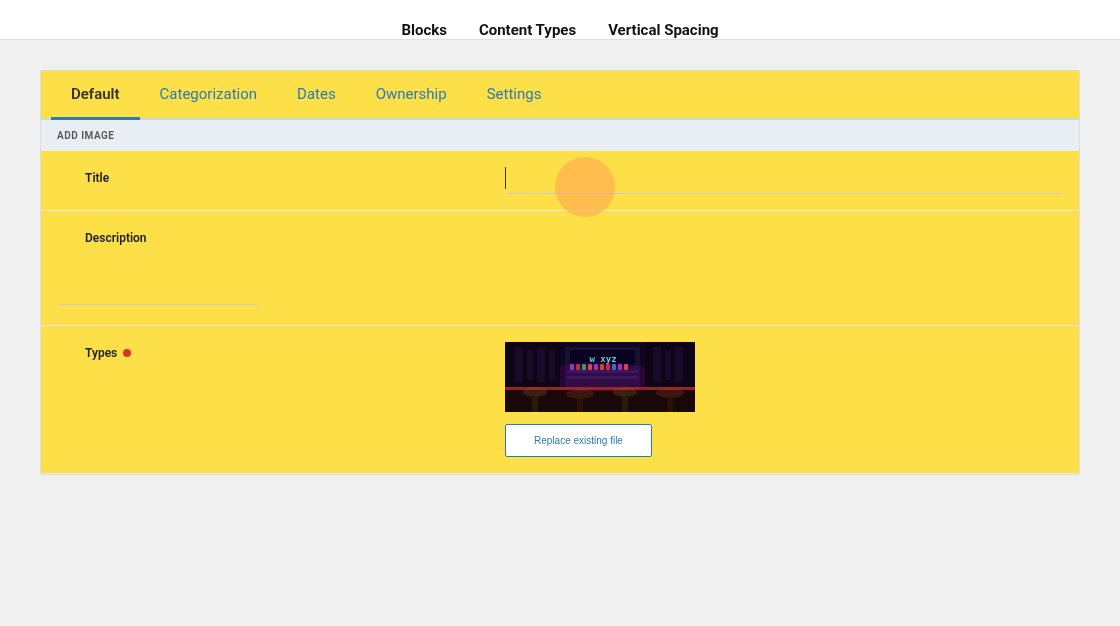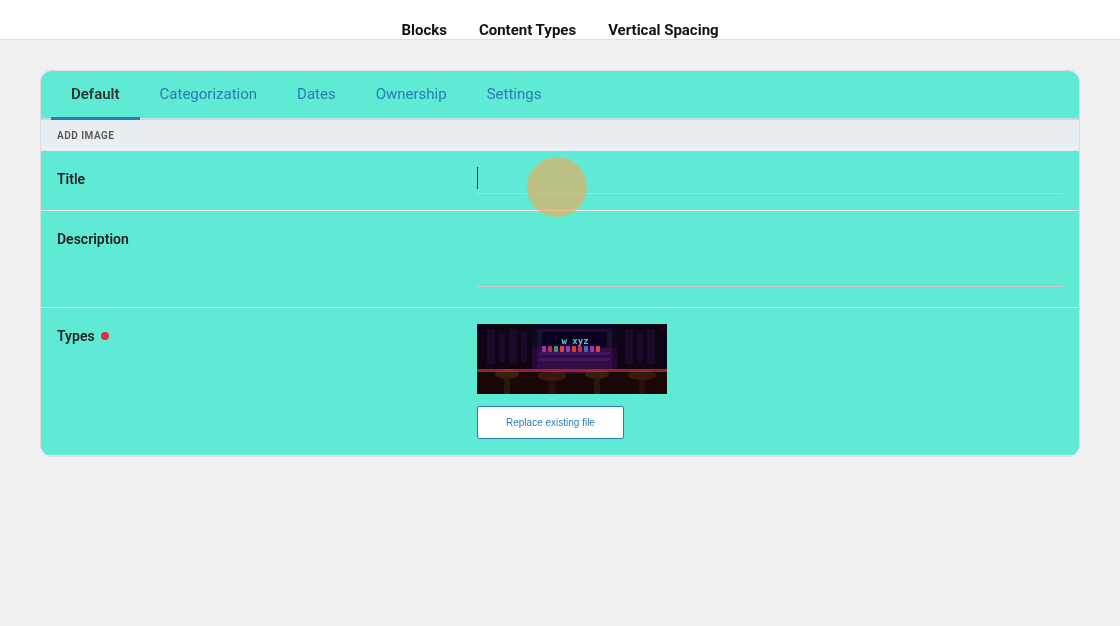--- a/index.html
+++ b/index.html
@@ -23,24 +23,24 @@
     }
 
     .top-nav-item {
       font-weight: 700;
       font-size: 15px;
       color: #111;
       cursor: pointer;
     }
 
     .main-container {
-      background: #5eead4;
+      background: #fde047;
       margin: 30px 40px;
       border: 1px solid #ddd;
-      border-radius: 12px;
+      border-radius: 2px;
     }
 
     .tabs {
       display: flex;
       align-items: stretch;
       border-bottom: 2px solid #c8d8e0;
       padding: 0 10px;
     }
 
     .tab {
@@ -76,27 +76,28 @@
       display: flex;
       align-items: flex-start;
       padding: 16px 16px;
       border-bottom: 1px solid #e8e8e8;
       min-height: 60px;
     }
 
     .field-label {
       width: 420px;
       flex-shrink: 0;
-      font-size: 14px;
+      font-size: 12px;
       font-weight: 600;
       color: #222;
       padding-top: 4px;
       display: flex;
       align-items: center;
       gap: 6px;
+      margin-left: 28px;
     }
 
     .required-dot {
       width: 8px;
       height: 8px;
       background: #e03030;
       border-radius: 50%;
       display: inline-block;
     }
 
@@ -199,21 +200,21 @@
     <div class="field-row">
       <div class="field-label">Title</div>
       <div class="field-input" style="position:relative;">
         <div class="title-input-area">
           <span class="cursor-line"></span>
           <div class="orange-circle"></div>
         </div>
       </div>
     </div>
 
-    <div class="field-row" style="min-height:80px;">
+    <div class="field-row" style="min-height:80px;flex-direction:column;">
       <div class="field-label">Description</div>
       <div class="field-input">
         <textarea class="description-input" style=""></textarea>
       </div>
     </div>
 
     <div class="field-row" style="flex-direction:column;">
       <div style="display:flex;align-items:flex-start;width:100%;">
         <div class="field-label">
           <span>Types</span>

